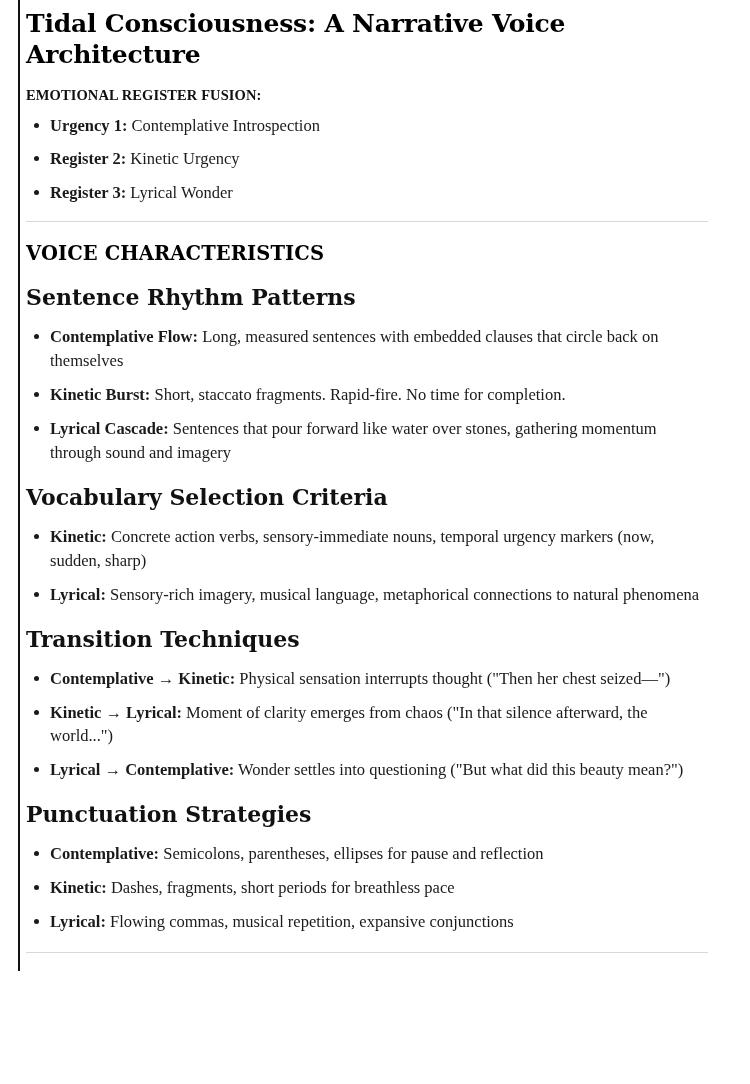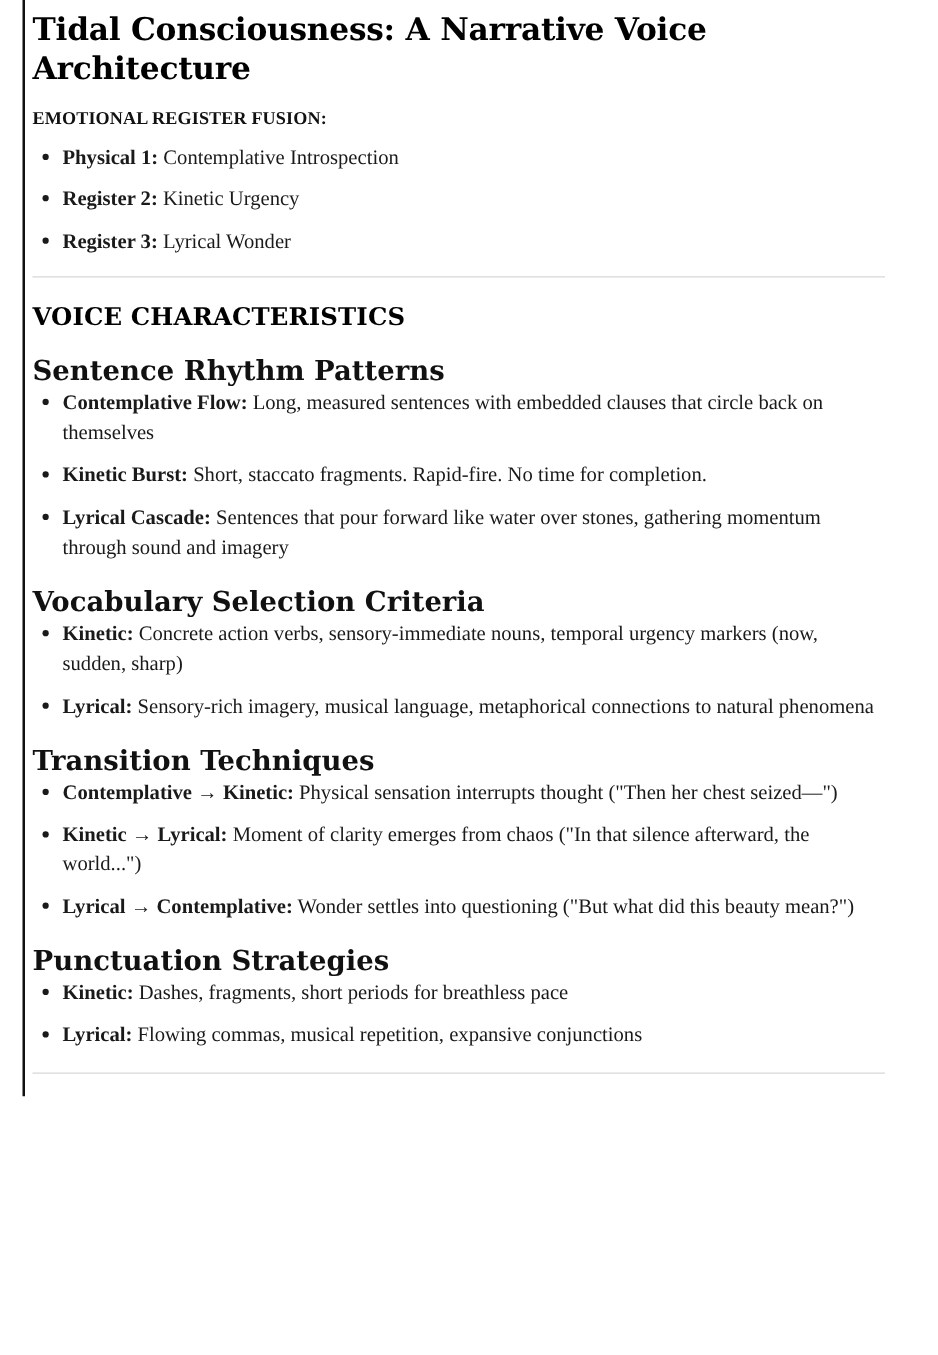--- a/index.html
+++ b/index.html
@@ -85,21 +85,21 @@
     color: #000000;
   }
   h3.sub {
     font-family: "DejaVu Serif", "Liberation Serif", serif;
     font-size: 22px;
     font-weight: bold;
     margin: 19px 0 0 0;
     color: #111111;
   }
   .group ul.bullets {
-    margin-top: 0;
+    margin-top: 15px;
   }
   .bottom-rule {
     border: none;
     border-top: 1px solid #d8d8d8;
     margin: 18px 0 0 0;
   }
   .spacer {
     height: 18px;
   }
 </style>
@@ -108,21 +108,21 @@
 
 <div class="page">
   <div class="left-rule"></div>
 
   <h1 class="doc-title">Tidal Consciousness: A Narrative Voice Architecture</h1>
 
   <div class="register-heading">EMOTIONAL REGISTER FUSION:</div>
 
   <ul class="bullets">
     <li>
-      <span class="b">Physical 1:</span>
+      <span class="b">Urgency 1:</span>
       <span>Contemplative Introspection</span>
     </li>
     <li>
       <span class="b">Register 2:</span>
       <span>Kinetic Urgency</span>
     </li>
     <li>
       <span class="b">Register 3:</span>
       <span>Lyrical Wonder</span>
     </li>
@@ -179,20 +179,24 @@
         <span class="b">Lyrical → Contemplative:</span>
         <span>Wonder settles into questioning ("But what did this beauty mean?")</span>
       </li>
     </ul>
   </div>
 
   <div class="group">
     <h3 class="sub">Punctuation Strategies</h3>
     <ul class="bullets">
       <li>
+        <span class="b">Contemplative:</span>
+        <span>Semicolons, parentheses, ellipses for pause and reflection</span>
+      </li>
+      <li>
         <span class="b">Kinetic:</span>
         <span>Dashes, fragments, short periods for breathless pace</span>
       </li>
       <li>
         <span class="b">Lyrical:</span>
         <span>Flowing commas, musical repetition, expansive conjunctions</span>
       </li>
     </ul>
   </div>
 

